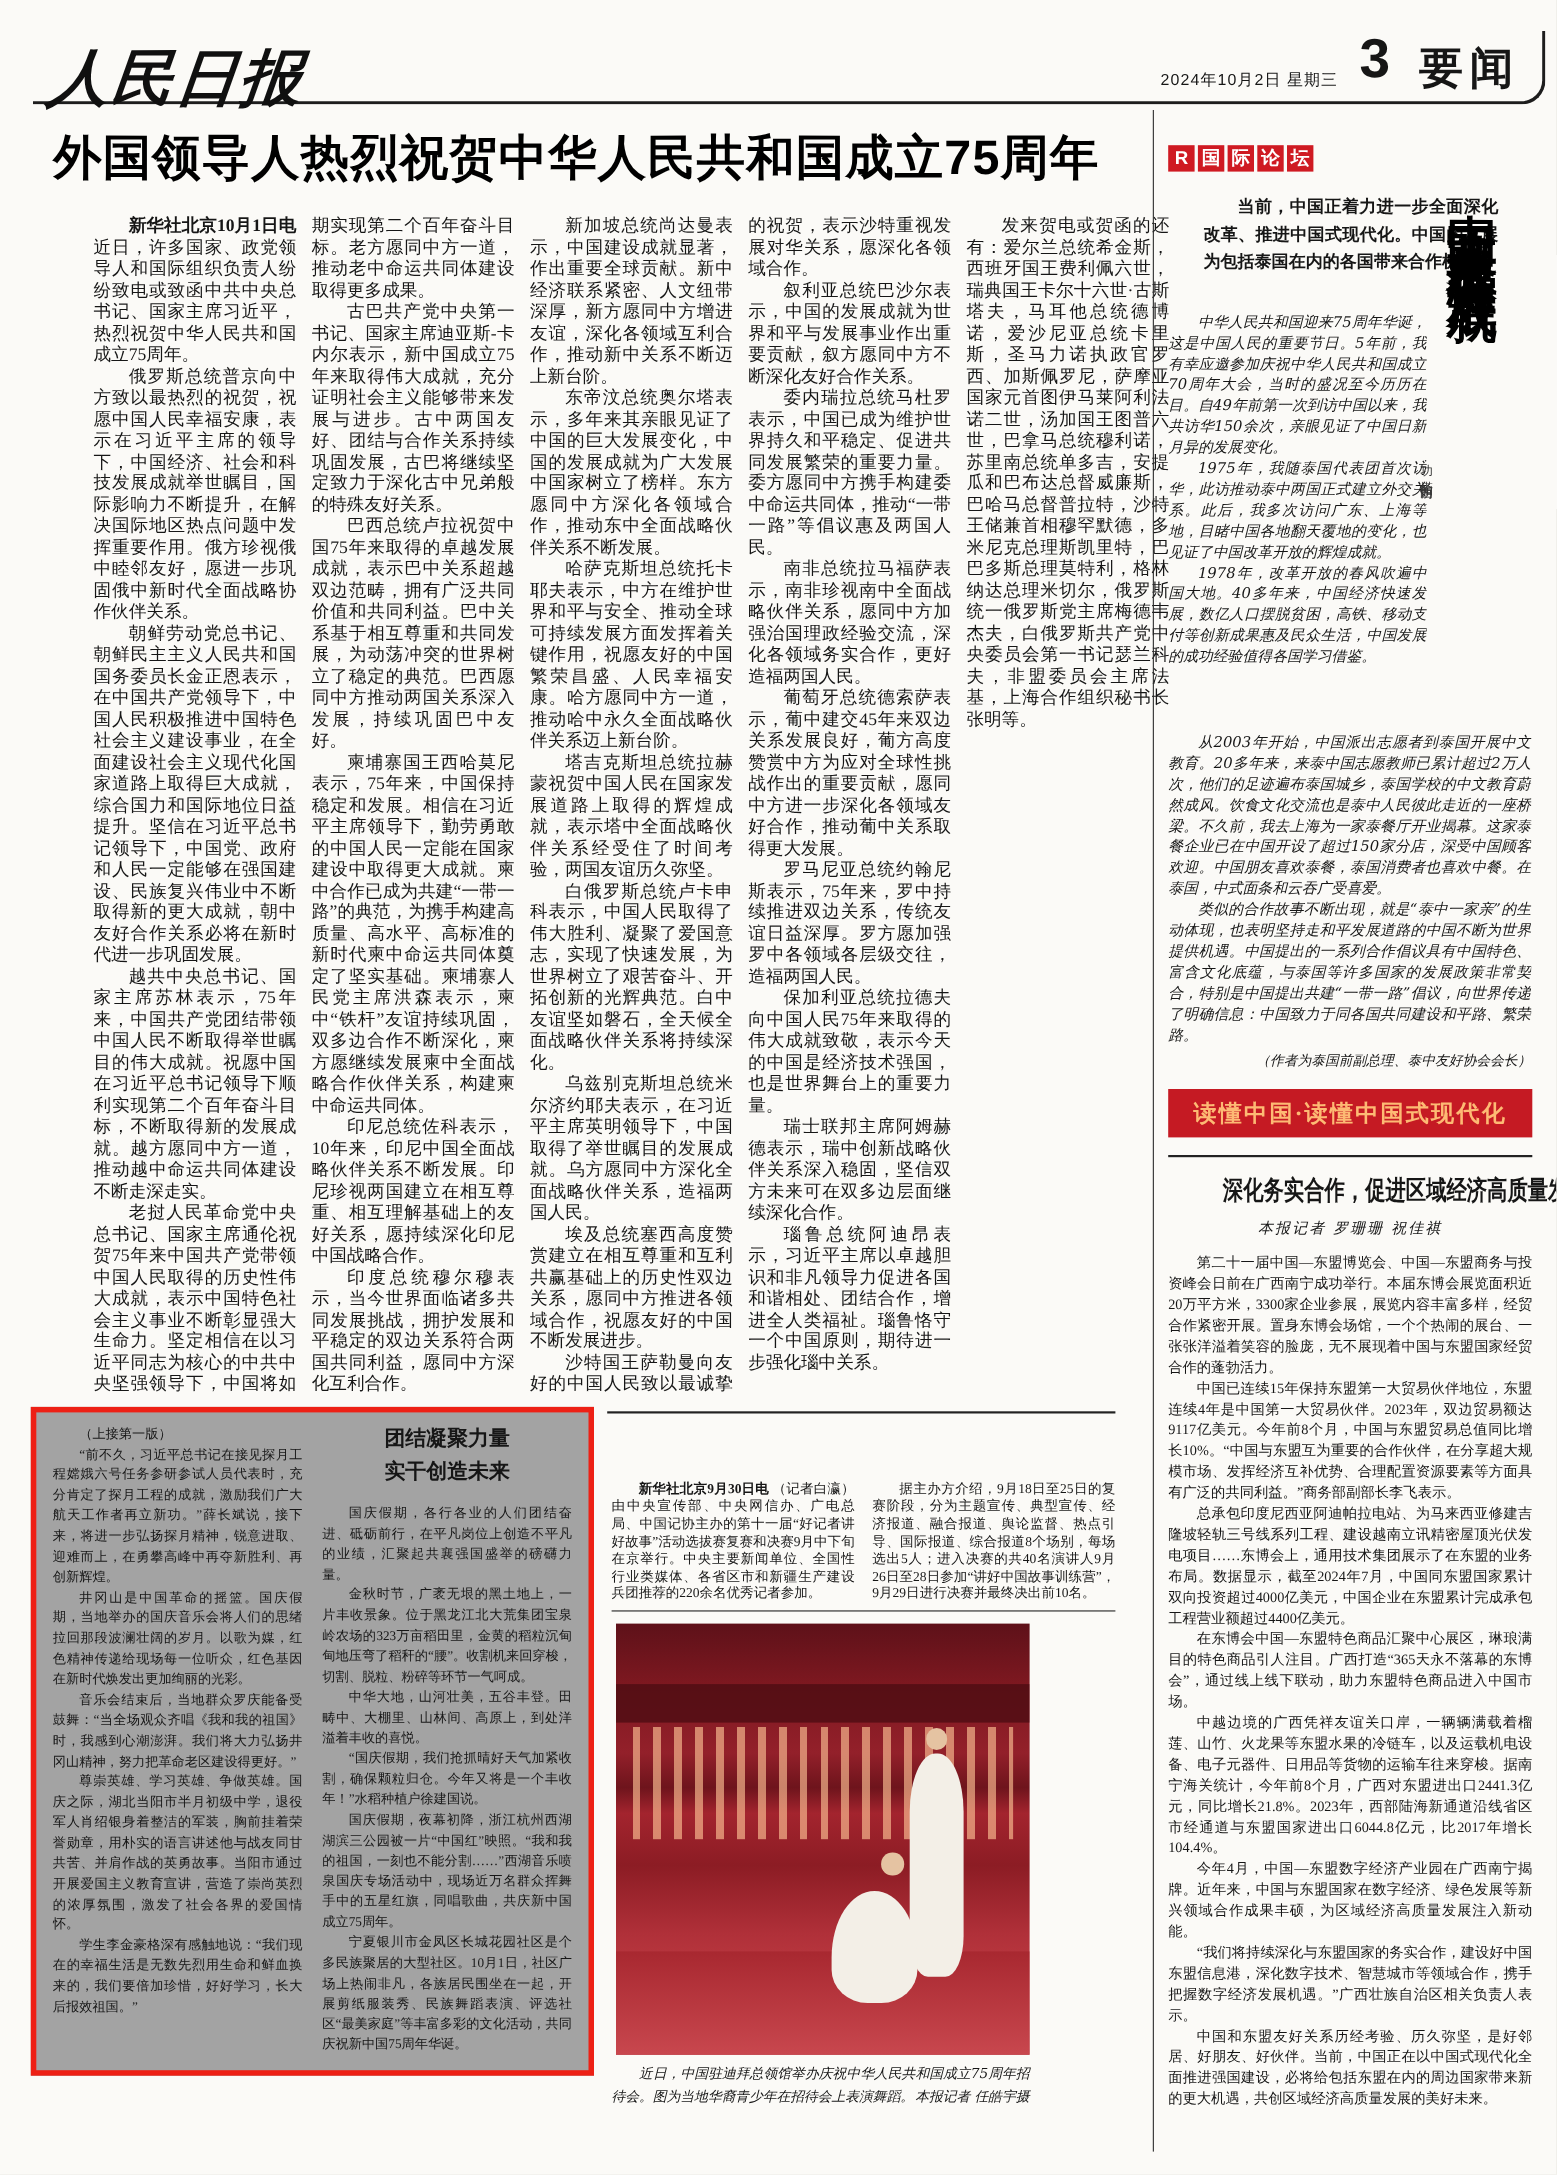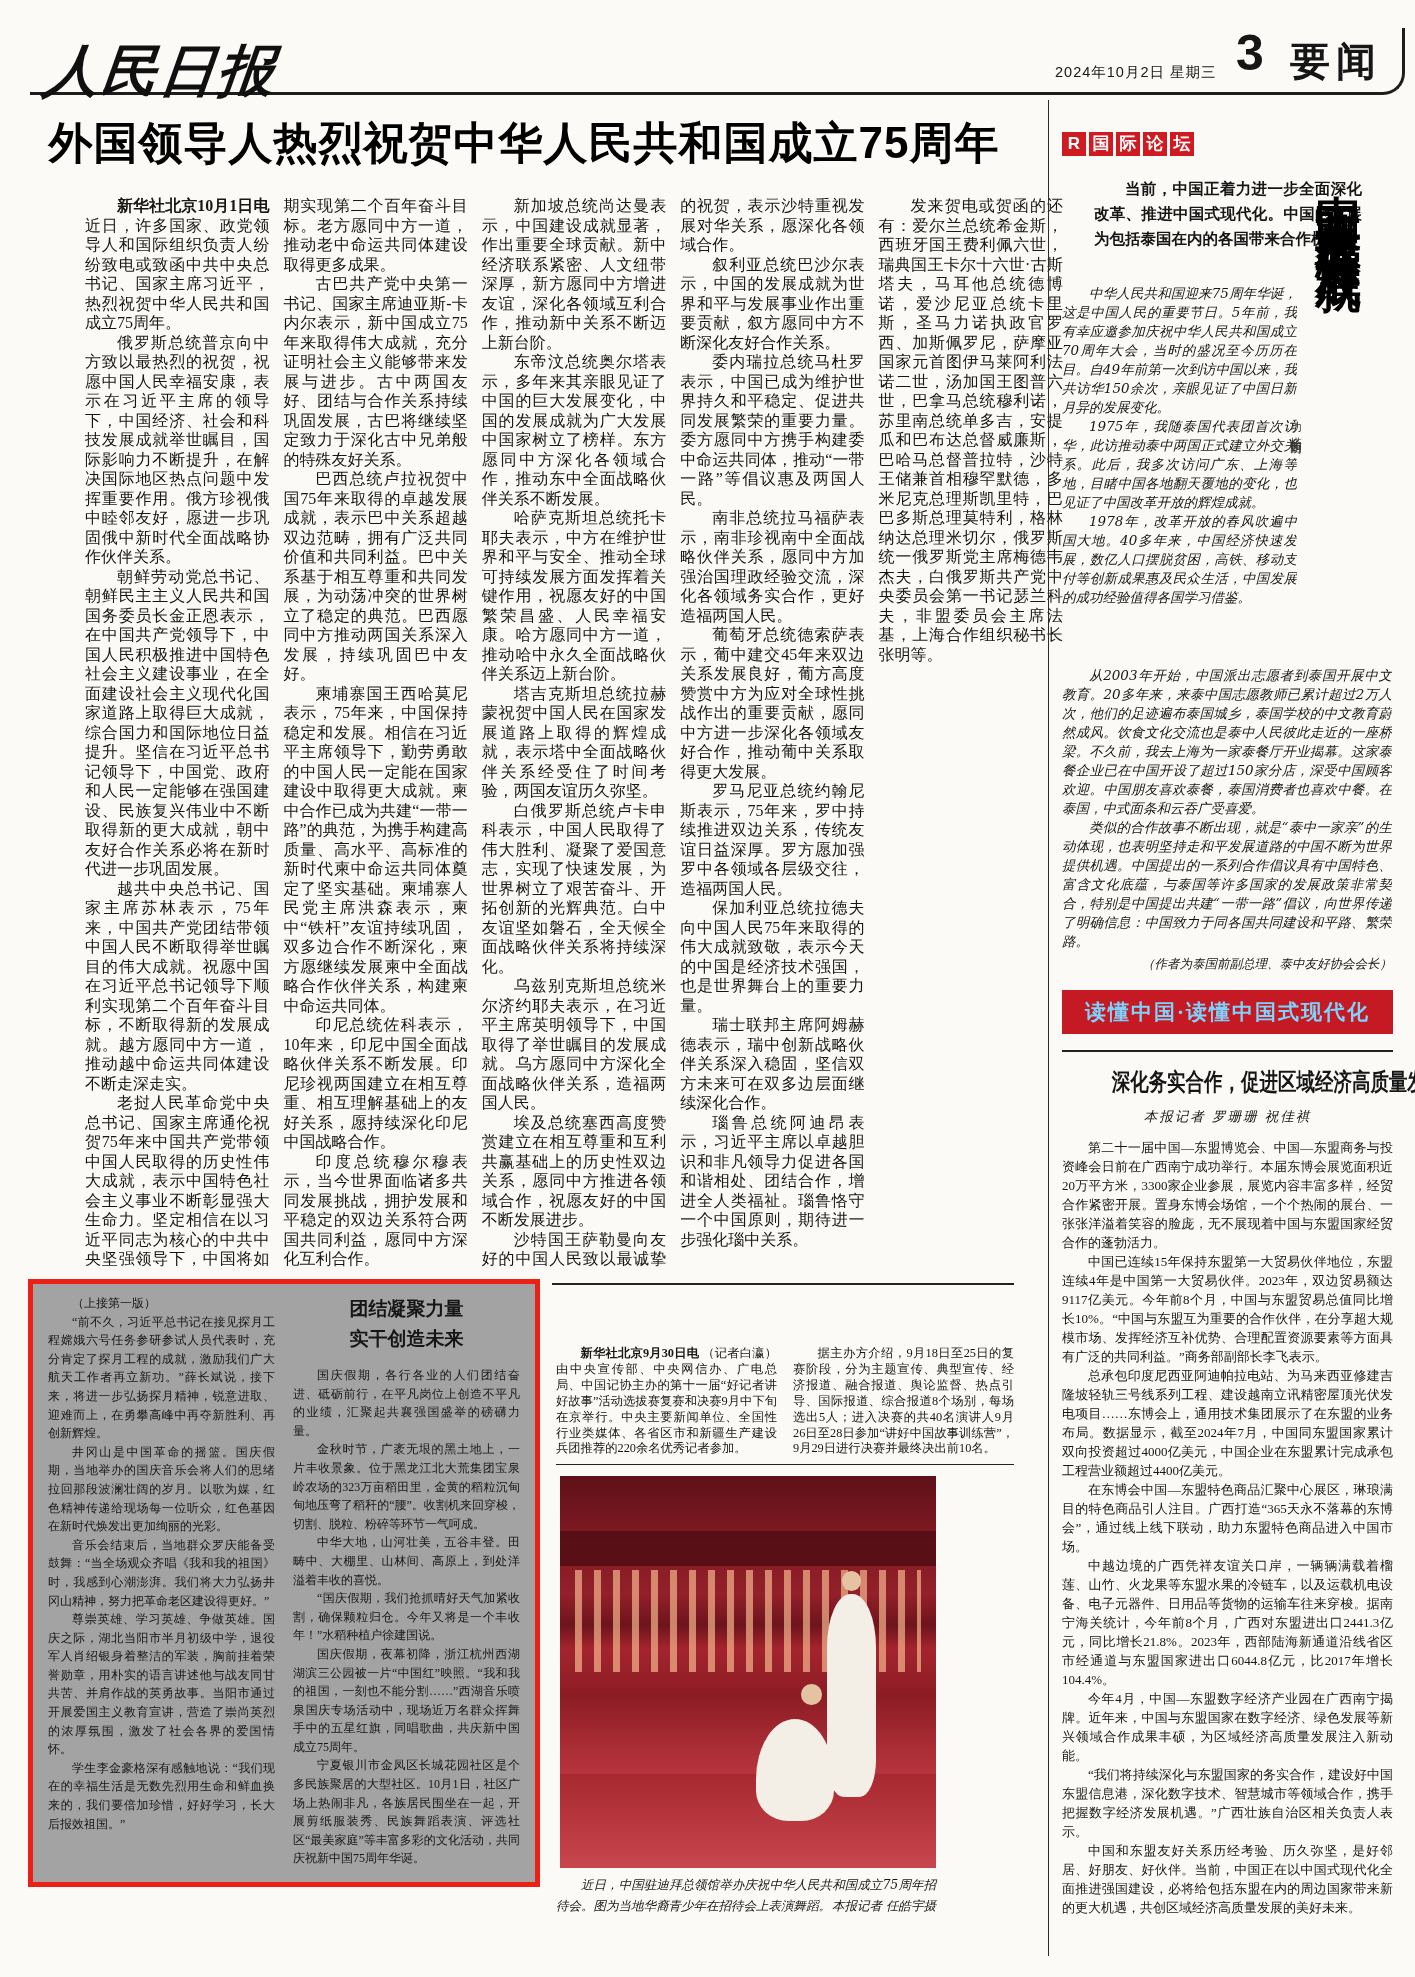--- a/index.html
+++ b/index.html
@@ -82,21 +82,21 @@
         font-family:"DejaVu Serif",serif;font-style:italic;font-size:13.5px;line-height:19px;
         text-align:justify;overflow:hidden;}
   .forum-attrib{position:absolute;left:1062px;top:956px;width:330px;text-align:right;
         font-family:"DejaVu Serif",serif;font-style:italic;font-size:12.5px;}
   .vertical-title{position:absolute;left:1308px;top:158px;height:680px;
         writing-mode:vertical-rl;text-orientation:upright;font-family:"Liberation Sans",sans-serif;
         font-weight:900;font-size:46px;letter-spacing:6px;color:#000;}
   .vertical-author{position:absolute;left:1288px;top:412px;writing-mode:vertical-rl;
         text-orientation:upright;font-size:11.5px;color:#333;letter-spacing:2px;}
   .banner{position:absolute;left:1062px;top:990px;width:331px;height:44px;background:#c51a23;
-        color:#7dd3fc;text-align:center;font-weight:bold;font-size:21px;line-height:44px;
+        color:#fdba74;text-align:center;font-weight:bold;font-size:21px;line-height:44px;
         letter-spacing:2px;font-family:"Liberation Serif",serif;}
   .asean-headline{position:absolute;left:1062px;top:1066px;width:331px;text-align:center;
         white-space:nowrap;overflow:visible;}
   .asean-headline span{display:inline-block;font-size:24px;font-weight:bold;
         font-family:"Liberation Serif",serif;transform:scaleX(0.77);transform-origin:center;}
   .asean-byline{position:absolute;left:1062px;top:1108px;width:331px;text-align:center;
         font-size:13.5px;font-style:italic;font-family:"DejaVu Serif",serif;letter-spacing:2px;}
   .asean-body{position:absolute;left:1062px;top:1138px;width:331px;height:818px;
         font-size:13px;line-height:19px;text-align:justify;overflow:hidden;}
 </style>

